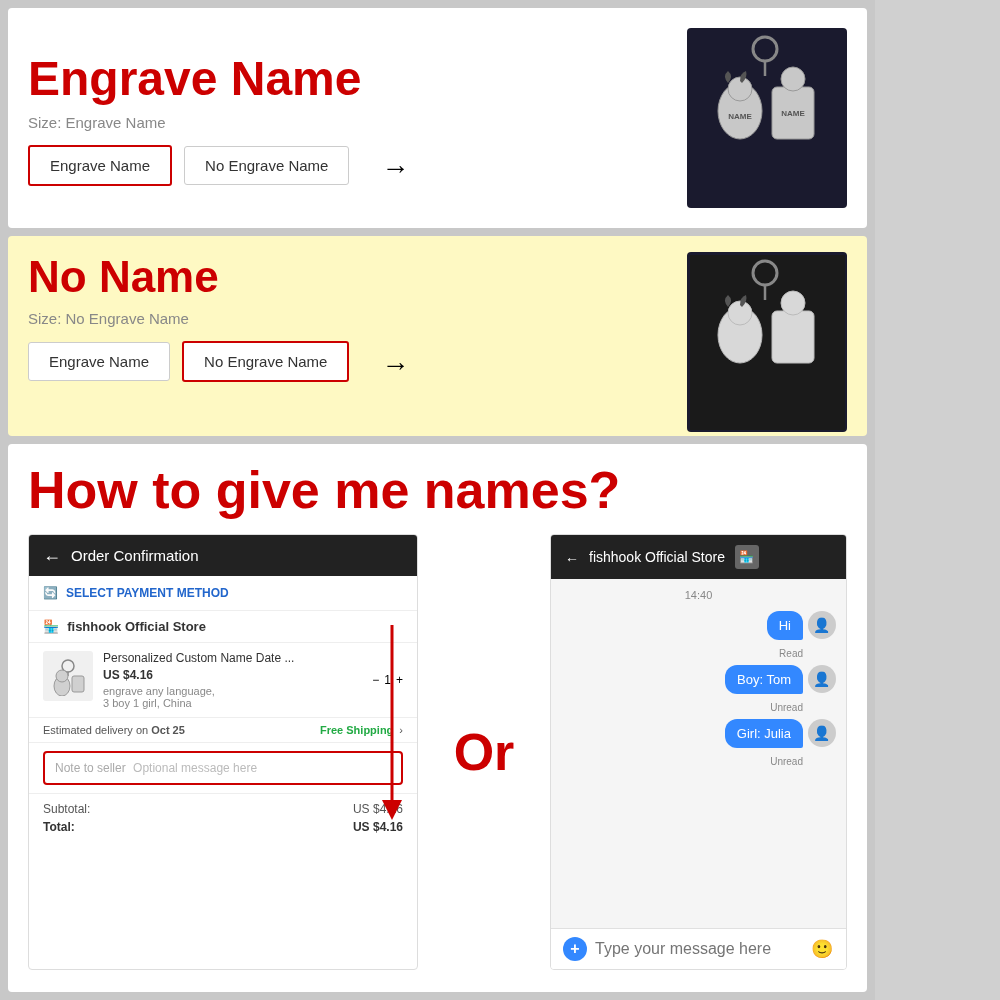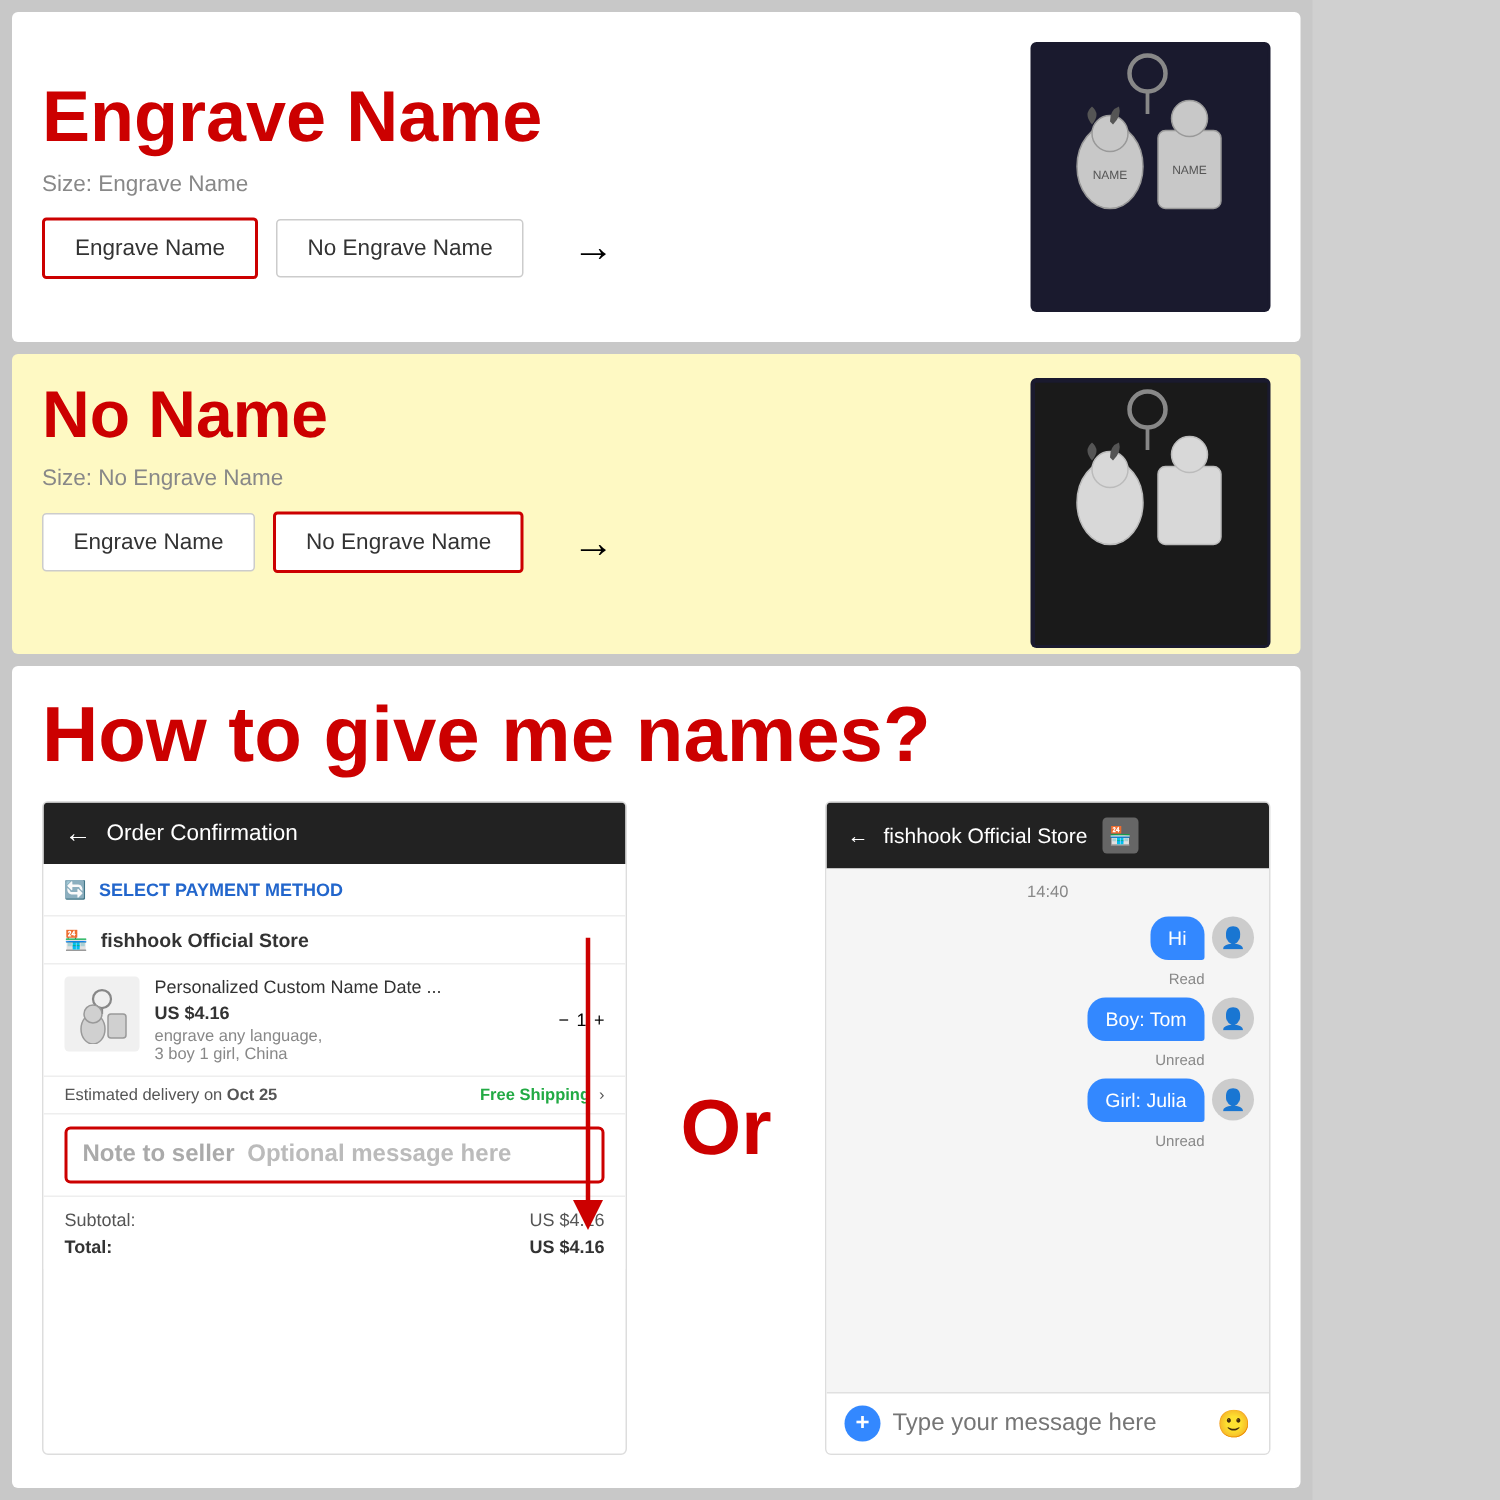--- a/index.html
+++ b/index.html
@@ -85,20 +85,21 @@
     .product-image {
       width: 160px;
       height: 180px;
       background: #1a1a2e;
       border-radius: 4px;
       position: relative;
       overflow: hidden;
       display: flex;
       align-items: center;
       justify-content: center;
+      font-weight: bold;
     }
 
     
     .keychain-img {
       width: 155px;
       height: 175px;
     }
 
     
     .section-2 {
@@ -268,23 +269,22 @@
       padding: 8px 14px;
       border-bottom: 1px solid #eee;
     }
 
     .note-box {
       border: 2px solid #cc0000;
       border-radius: 4px;
       padding: 8px 10px;
       width: 100%;
       color: #aaa;
-      font-size: 16px;
-      background: white;
-      font-weight: bold;
+      font-size: 12px;
+      background: white;
     }
 
     .totals-section {
       padding: 8px 14px;
     }
 
     .total-row {
       display: flex;
       justify-content: space-between;
       font-size: 12px;

